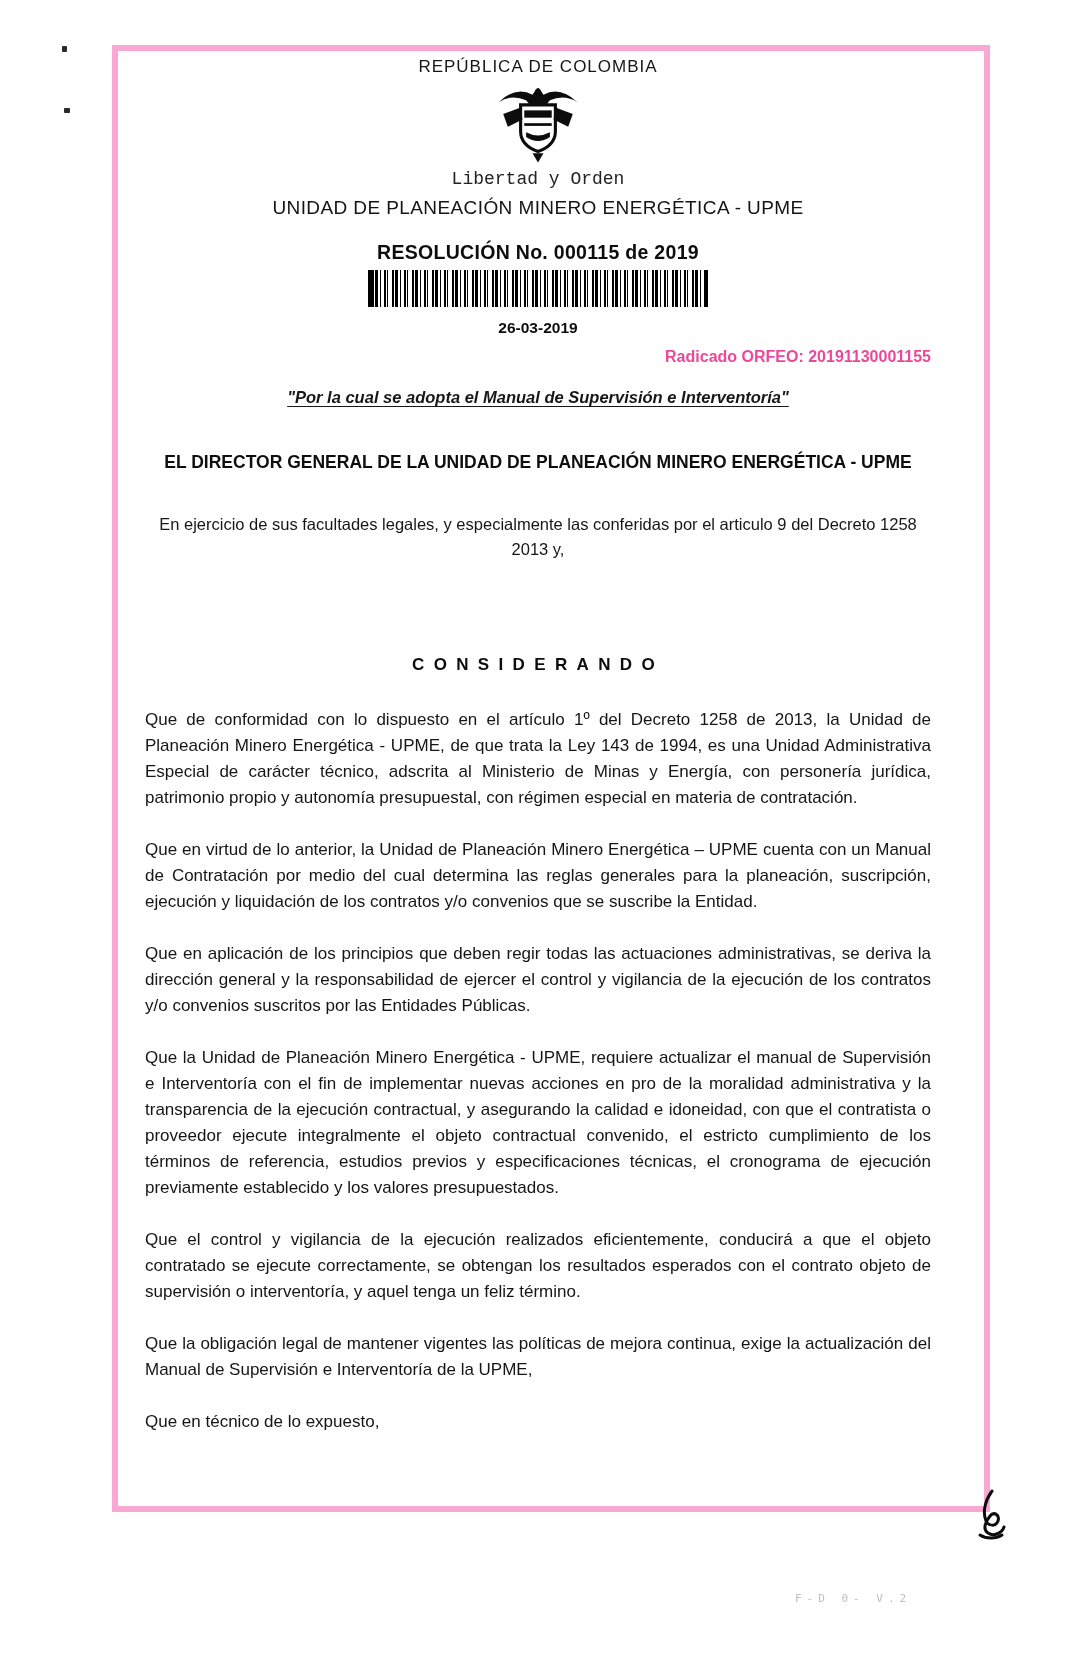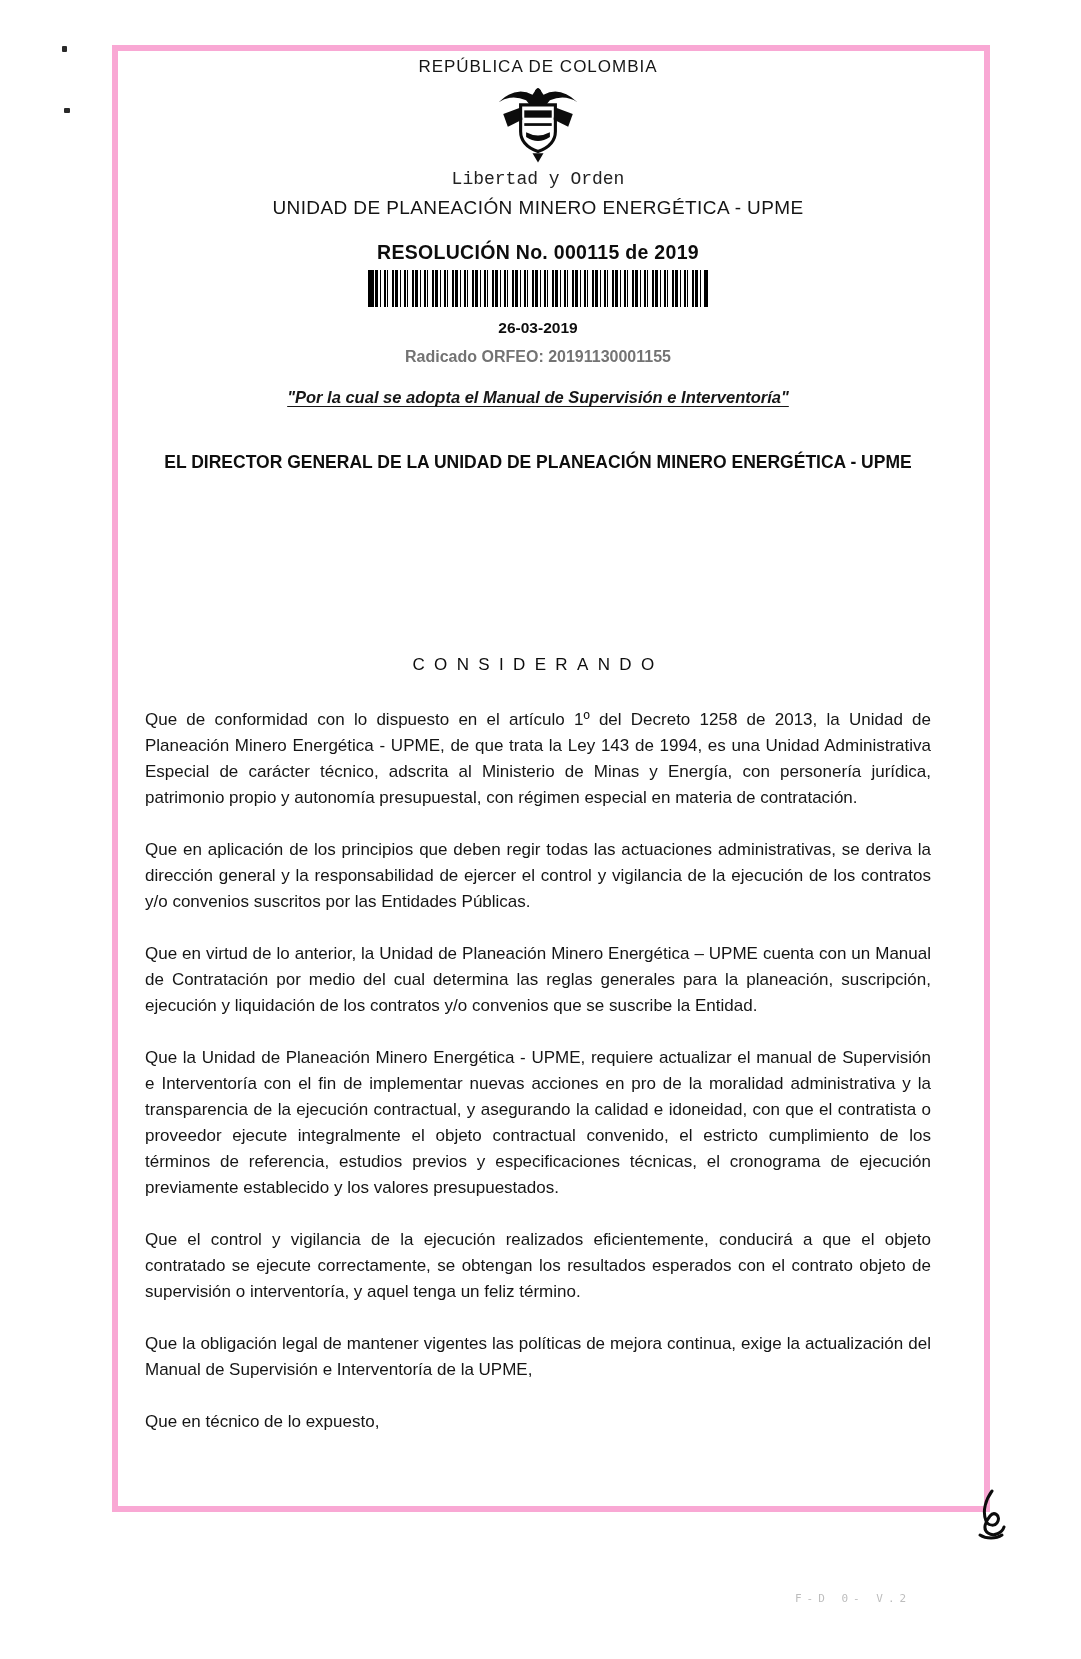--- a/index.html
+++ b/index.html
@@ -32,30 +32,30 @@
     background:
       repeating-linear-gradient(90deg,
         #000 0px,#000 2px,#fff 2px,#fff 3px,
         #000 3px,#000 6px,#fff 6px,#fff 8px,
         #000 8px,#000 9px,#fff 9px,#fff 12px,
         #000 12px,#000 14px,#fff 14px,#fff 15px,
         #000 15px,#000 16px,#fff 16px,#fff 20px);
     border-left:4px solid #000;border-right:4px solid #000;
   }
   .res-date{top:268px;font-size:15.5px;font-weight:bold;color:#0d0d0d;}
-  .radicado{top:297px;font-size:16px;font-weight:bold;color:#737373;}
+  .radicado{top:297px;font-size:16px;font-weight:bold;color:#ec4899;text-align:right;}
   .subject{
     top:337px;font-size:16.5px;font-style:italic;font-weight:600;color:#171717;
     text-decoration:underline;text-underline-offset:3px;
   }
 
   .authority{top:399px;font-size:17.5px;font-weight:bold;line-height:24px;color:#0e0e0e;}
   .faculties{top:461px;font-size:16.5px;line-height:25px;color:#161616;}
 
-  .considerando{top:604px;font-size:17px;font-weight:normal;letter-spacing:0.55em;color:#0d0d0d;}
+  .considerando{top:604px;font-size:17px;font-weight:bold;letter-spacing:0.55em;color:#0d0d0d;}
 
   .paras{position:absolute;top:656px;left:0;right:0;}
   .paras p{
     margin:0 0 26px 0;font-size:17px;line-height:26px;color:#151515;
     text-align:justify;
   }
   .paras p.no-justify{text-align:left;}
 
   .ink-mark{position:absolute;left:972px;top:1489px;}
   .footer-code{
@@ -106,27 +106,28 @@
     </div>
 
     <div class="centered res-date">26-03-2019</div>
 
     <div class="centered radicado">Radicado ORFEO: 20191130001155</div>
 
     <div class="centered subject">"Por la cual se adopta el Manual de Supervisión e Interventoría"</div>
 
     <div class="centered authority">EL DIRECTOR GENERAL DE LA UNIDAD DE PLANEACIÓN MINERO ENERGÉTICA - UPME</div>
 
+    <div class="centered faculties">En ejercicio de sus facultades legales, y especialmente las conferidas por el articulo 9 del Decreto 1258 2013 y,</div>
 
     <div class="centered considerando">CONSIDERANDO</div>
 
     <div class="paras">
       <p>Que de conformidad con lo dispuesto en el artículo 1º del Decreto 1258 de 2013, la Unidad de Planeación Minero Energética - UPME, de que trata la Ley 143 de 1994, es una Unidad Administrativa Especial de carácter técnico, adscrita al Ministerio de Minas y Energía, con personería jurídica, patrimonio propio y autonomía presupuestal, con régimen especial en materia de contratación.</p>
+      <p>Que en virtud de lo anterior, la Unidad de Planeación Minero Energética – UPME cuenta con un Manual de Contratación por medio del cual determina las reglas generales para la planeación, suscripción, ejecución y liquidación de los contratos y/o convenios que se suscribe la Entidad.</p>
       <p>Que en aplicación de los principios que deben regir todas las actuaciones administrativas, se deriva la dirección general y la responsabilidad de ejercer el control y vigilancia de la ejecución de los contratos y/o convenios suscritos por las Entidades Públicas.</p>
-      <p>Que en virtud de lo anterior, la Unidad de Planeación Minero Energética – UPME cuenta con un Manual de Contratación por medio del cual determina las reglas generales para la planeación, suscripción, ejecución y liquidación de los contratos y/o convenios que se suscribe la Entidad.</p>
       <p>Que la Unidad de Planeación Minero Energética - UPME, requiere actualizar el manual de Supervisión e Interventoría con el fin de implementar nuevas acciones en pro de la moralidad administrativa y la transparencia de la ejecución contractual, y asegurando la calidad e idoneidad, con que el contratista o proveedor ejecute integralmente el objeto contractual convenido, el estricto cumplimiento de los términos de referencia, estudios previos y especificaciones técnicas, el cronograma de ejecución previamente establecido y los valores presupuestados.</p>
       <p>Que el control y vigilancia de la ejecución realizados eficientemente, conducirá a que el objeto contratado se ejecute correctamente, se obtengan los resultados esperados con el contrato objeto de supervisión o interventoría, y aquel tenga un feliz término.</p>
       <p>Que la obligación legal de mantener vigentes las políticas de mejora continua, exige la actualización del Manual de Supervisión e Interventoría de la UPME,</p>
       <p class="no-justify">Que en técnico de lo expuesto,</p>
     </div>
 
   </div>
 </div>
 
 <div class="ink-mark">

